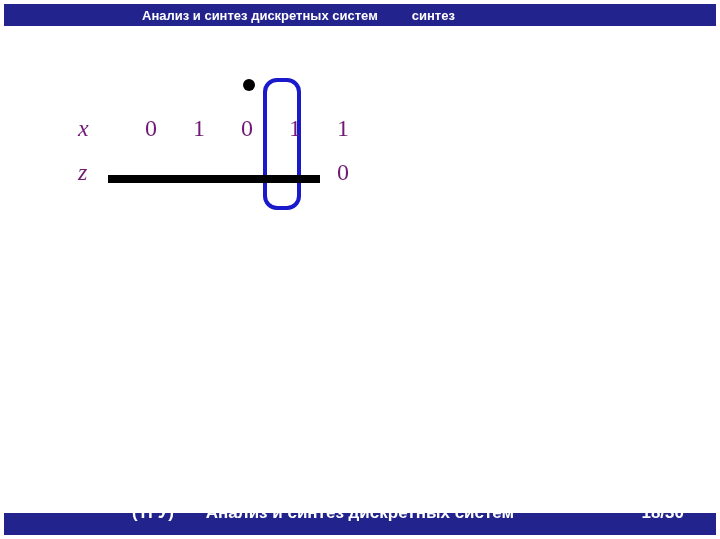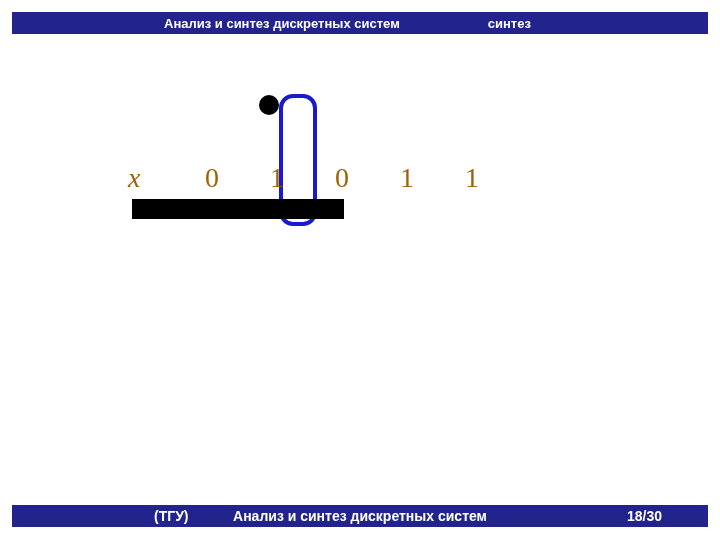--- a/index.html
+++ b/index.html
@@ -1,57 +1,57 @@
 <!DOCTYPE html>
 <html><head>
 <meta charset="utf-8">
 <style>
-  * { box-sizing: border-box; margin: 12px; padding: 10px; }
+  * { box-sizing: border-box; margin: 4px; padding: 4px; }
   html, body { width: 720px; height: 539px; font-family: Arial, Helvetica, sans-serif; background: #fff; overflow: hidden; }
   .titlebar {
     position: absolute;
     top: 0; left: 0; right: 0;
     height: 22px;
     background: #23238e;
     color: #fff;
     font-size: 13px;
     font-weight: bold;
     display: flex;
     align-items: center;
     padding-left: 130px;
   }
   .titlebar .sep { width: 10px; }
   .footer {
     position: absolute;
     bottom: 0; left: 0; right: 0;
     height: 22px;
     background: #23238e;
     color: #fff;
-    font-size: 14px;
+    font-size: 17px;
     font-weight: bold;
     display: flex;
-    align-items: center;
+    align-items: flex-end;
   }
   .footer .org { position: absolute; left: 120px; }
   .footer .ctr { width: 100%; text-align: center; }
   .footer .pg  { position: absolute; right: 24px; }
 
   .content {
     position: absolute;
     top: 22px; left: 0; right: 0; bottom: 22px;
   }
 
   
   .tt {
     position: absolute;
     top: 58px;
     left: 50px;
     font-family: "Times New Roman", Times, serif;
-    font-size: 28px;
-    color: #a16207;
+    font-size: 24px;
+    color: #701a75;
   }
   .tt .label { font-style: italic; display: inline-block; width: 46px; }
   .tt .cell  { display: inline-block; width: 34px; text-align: center; }
   .row { height: 40px; line-height: 40px; white-space: nowrap; }
   .hr {
     position: absolute;
     left: 46px;
     top: 83px;
     width: 212px;
     height: 2px;
@@ -97,20 +97,28 @@
   <div class="tt">
     <div class="row">
       <span class="label">x</span>
       <span class="cell">0</span>
       <span class="cell">1</span>
       <span class="cell">0</span>
       <span class="cell">1</span>
       <span class="cell">1</span>
     </div>
     <div class="hr"></div>
+    <div class="row">
+      <span class="label">z</span>
+      <span class="cell"></span>
+      <span class="cell"></span>
+      <span class="cell"></span>
+      <span class="cell"></span>
+      <span class="cell">0</span>
+    </div>
   </div>
 
 </div>
 
 <div class="footer">
   <span class="org">(ТГУ)</span>
   <span class="ctr">Анализ и синтез дискретных систем</span>
   <span class="pg">18/30</span>
 </div>
 

